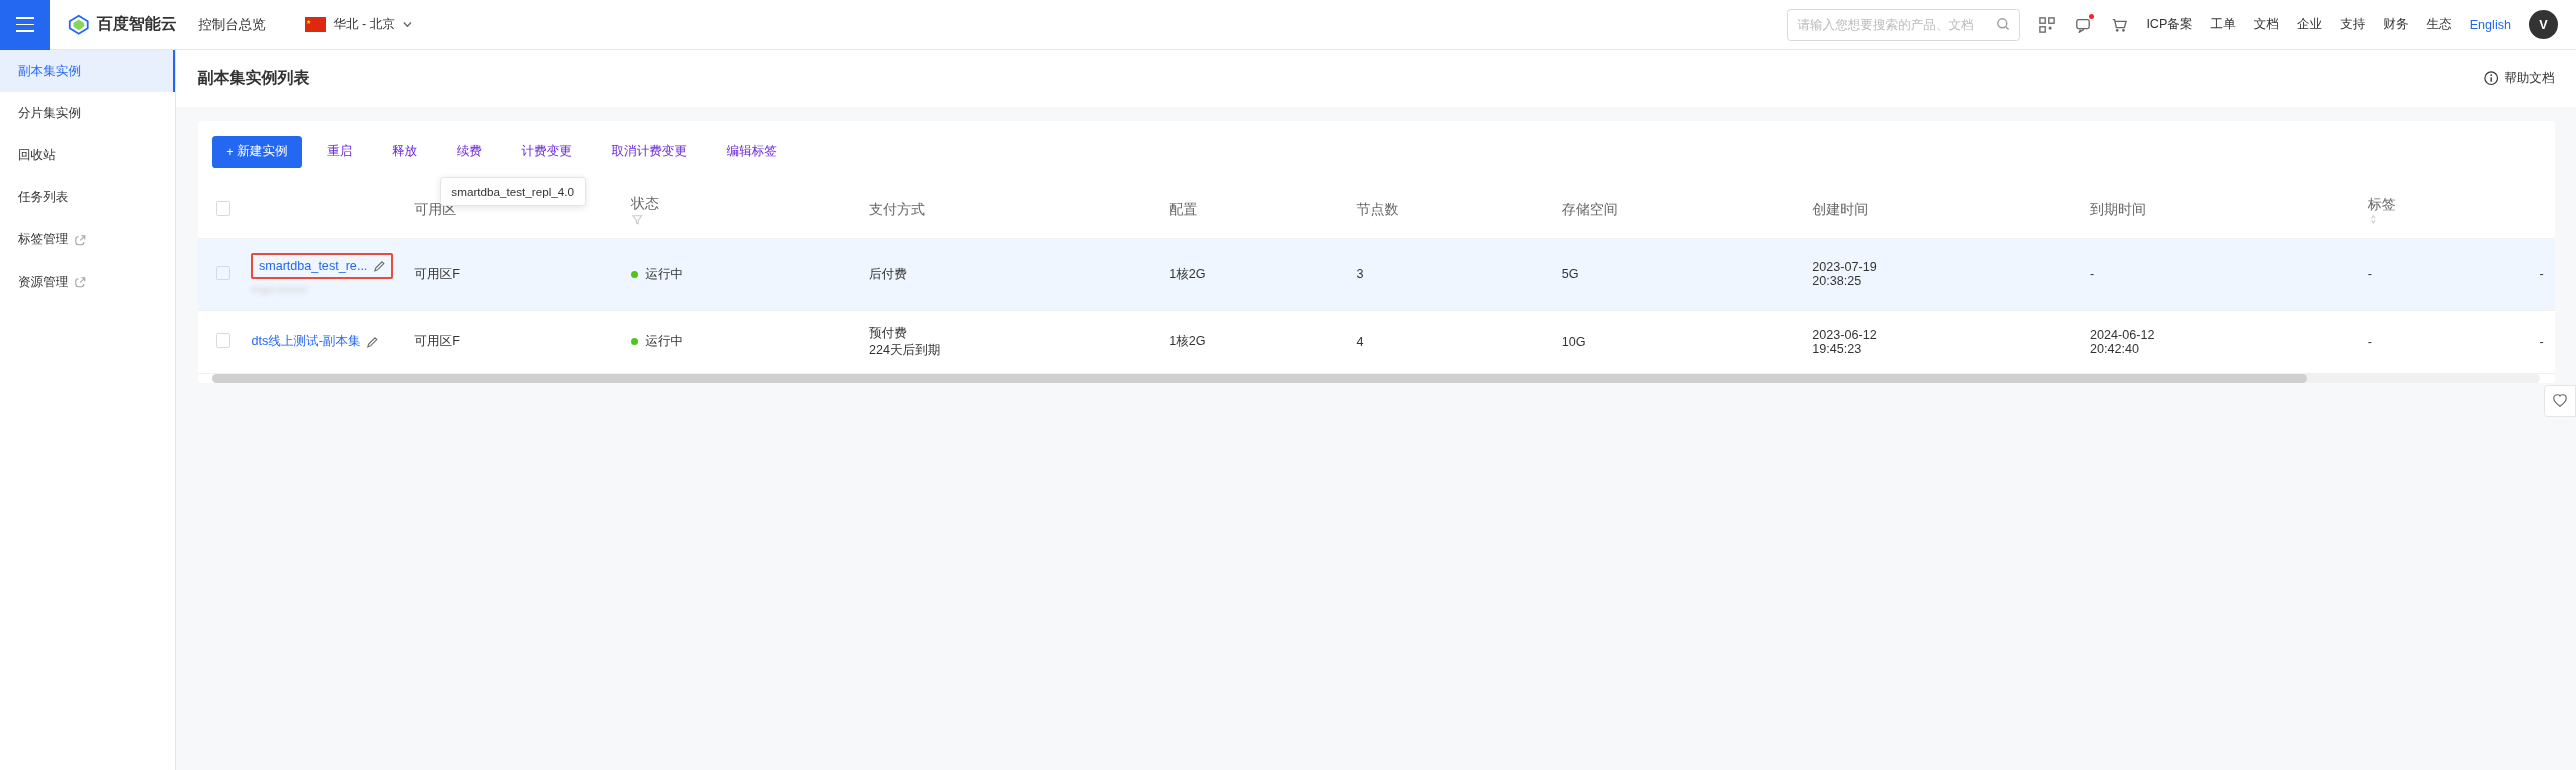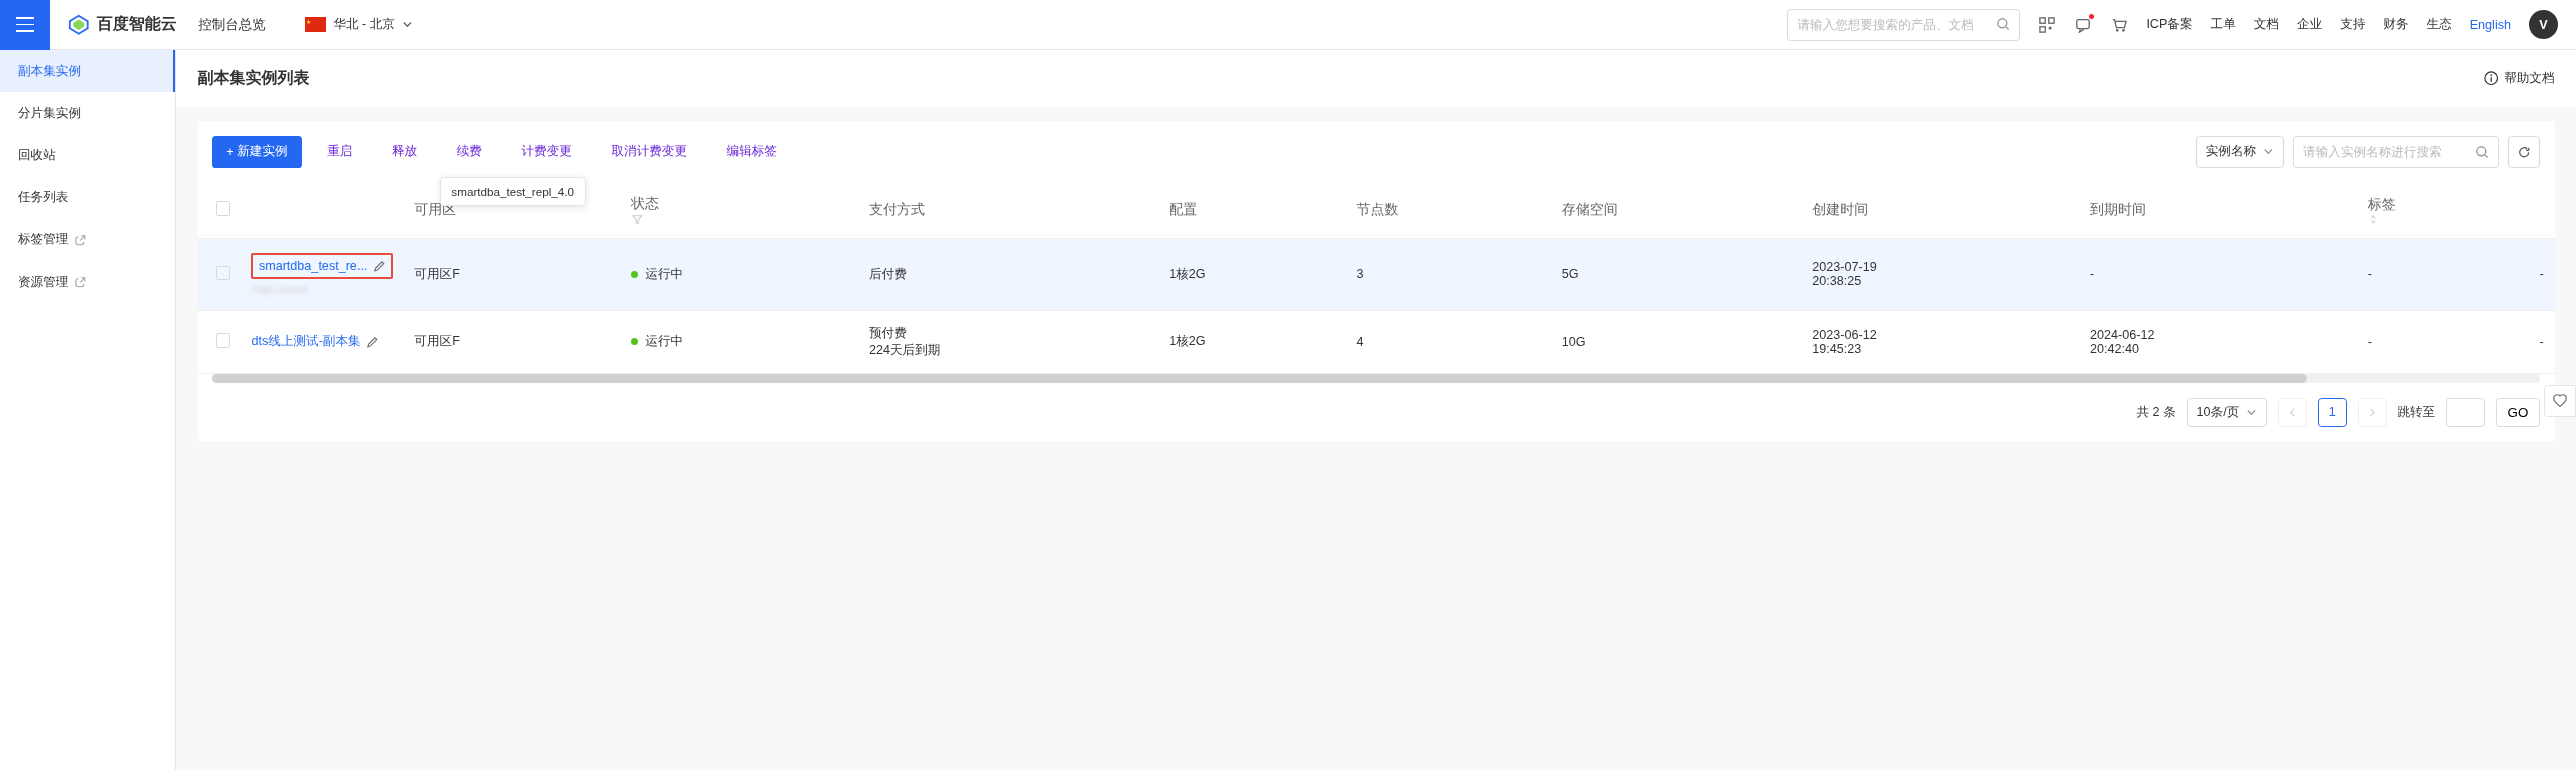--- a/index.html
+++ b/index.html
@@ -230,46 +230,20 @@
           <button class="btn btn-primary">
               <span>+</span>
               <span>新建实例</span>
             </button>
           <button class="btn btn-ghost">重启</button>
           <button class="btn btn-ghost">释放</button>
           <button class="btn btn-ghost">续费</button>
           <button class="btn btn-ghost">计费变更</button>
           <button class="btn btn-ghost">取消计费变更</button>
           <button class="btn btn-ghost">编辑标签</button>
-          <div class="toolbar-right">
-            <div class="select-box">
-              <span>实例名称</span>
-              <span>
-                  <svg width="10.8" height="10.8" viewBox="0 0 12 12">
-                    <path d="M2 4 L6 8 L10 4" stroke="#999" stroke-width="1.5" fill="none"></path>
-                  </svg>
-                </span>
-            </div>
-            <div class="filter-input">
-              <input type="text" placeholder="请输入实例名称进行搜索" style="">
-              <span>
-                  <svg width="14.4" height="14.4" viewBox="0 0 16 16">
-                    <circle cx="7" cy="7" r="5" fill="none" stroke="#999" stroke-width="1.5"></circle>
-                    <line x1="11" y1="11" x2="14" y2="14" stroke="#999" stroke-width="1.5"></line>
-                  </svg>
-                </span>
-            </div>
-            <div class="refresh-btn">
-              <span>
-                  <svg width="14.4" height="14.4" viewBox="0 0 16 16">
-                    <path d="M13 8 A5 5 0 1 1 11.5 4.5 M13 3 L13 6 L10 6" fill="none" stroke="#666" stroke-width="1.5"></path>
-                  </svg>
-                </span>
-            </div>
-          </div>
         </div>
 
         <div style="position:relative;">
           <div class="tooltip-pop" style="left:242px; top:-5.4px;">smartdba_test_repl_4.0</div>
           <table class="table">
             <thead>
               <tr>
                 <th><span class="checkbox"></span></th>
                 <th style="width:162px;"></th>
                 <th>可用区</th>
@@ -337,45 +311,20 @@
     <td>-</td>
   </tr>
               </tbody>
           </table>
         </div>
 
         <div class="scroll-track">
           <div class="scroll-thumb"></div>
         </div>
 
-        <div class="pagination">
-          <span>共 2 条</span>
-          <div class="page-select">
-            <span>10条/页</span>
-            <span>
-                <svg width="10.8" height="10.8" viewBox="0 0 12 12">
-                  <path d="M2 4 L6 8 L10 4" stroke="#999" stroke-width="1.5" fill="none"></path>
-                </svg>
-              </span>
-          </div>
-          <div class="page-btn disabled">
-              <svg width="10.8" height="10.8" viewBox="0 0 12 12">
-                <path d="M8 2 L4 6 L8 10" stroke="#999" stroke-width="1.5" fill="none"></path>
-              </svg>
-            </div>
-          <div class="page-btn current">1</div>
-          <div class="page-btn disabled">
-              <svg width="10.8" height="10.8" viewBox="0 0 12 12">
-                <path d="M4 2 L8 6 L4 10" stroke="#999" stroke-width="1.5" fill="none"></path>
-              </svg>
-            </div>
-          <span>跳转至</span>
-          <input class="jump-input" type="text" style="">
-          <button class="go-btn">GO</button>
-        </div>
       </div>
     </div>
   </div>
 </div>
 
 <div class="feedback-float">
   <span>
       <svg width="16" height="16" viewBox="0 0 18 18">
         <path d="M9 15 C9 15 2 10 2 6 C2 3.5 4 2 6 2 C7.5 2 9 3 9 4 C9 3 10.5 2 12 2 C14 2 16 3.5 16 6 C16 10 9 15 9 15 Z" fill="none" stroke="#666" stroke-width="1.3"></path>
       </svg>

